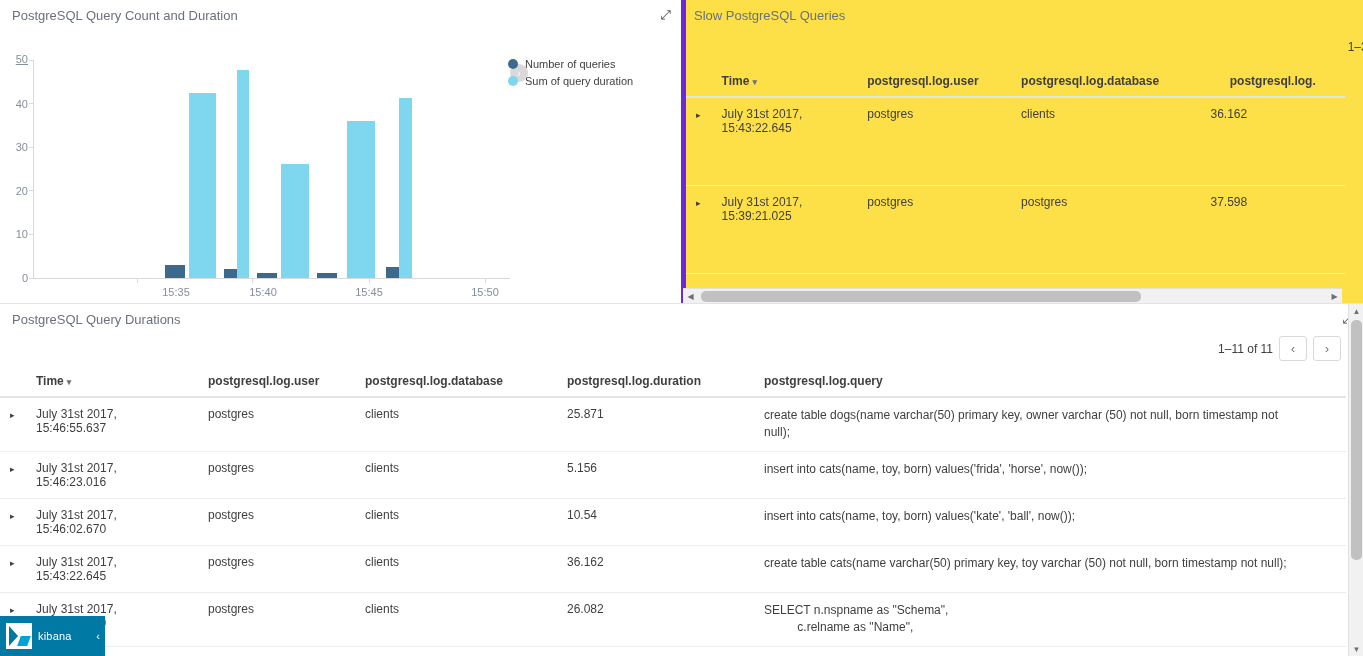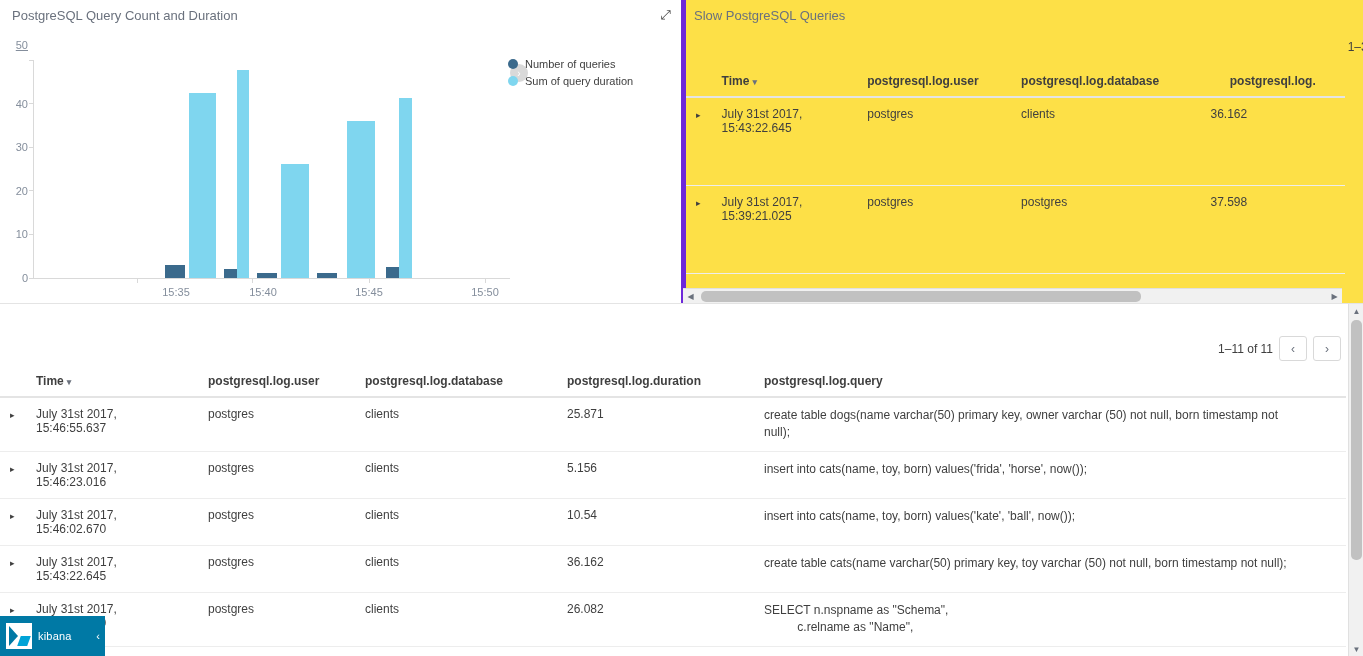--- a/index.html
+++ b/index.html
@@ -255,21 +255,21 @@
 <div class="root">
 
   <div id="panel-chart">
     <div class="hdr">
       <span class="panel-title">PostgreSQL Query Count and Duration</span>
       <span class="expand-icon">⤢</span>
     </div>
 
     <div class="chart-area">
 
-      <div class="y-axis-label" style="left:0; top:11px;text-decoration:underline;">50</div>
+      <div class="y-axis-label" style="left:0; top:25px;text-decoration:underline;">50</div>
       <div class="y-axis-label" style="left:0; top:70px;">40</div>
       <div class="y-axis-label" style="left:0; top:113px;">30</div>
       <div class="y-axis-label" style="left:0; top:157px;">20</div>
       <div class="y-axis-label" style="left:0; top:200px;">10</div>
       <div class="y-axis-label" style="left:0; top:244px;">0</div>
 
       <div class="tick-y" style="top:32px;"></div>
       <div class="tick-y" style="top:75px;"></div>
       <div class="tick-y" style="top:119px;"></div>
       <div class="tick-y" style="top:162px;"></div>
@@ -371,20 +371,24 @@
     </div>
   </div>
 
   <div class="hscroll" style="top:288px;">
     <div class="arrow-left">◀</div>
     <div class="thumb"></div>
     <div class="arrow-right">▶</div>
   </div>
 
   <div id="panel-dur">
+    <div class="hdr">
+      <span class="panel-title">PostgreSQL Query Durations</span>
+      <span class="expand-icon">⤢</span>
+    </div>
 
     <div class="pager dur-pager">
       <span>1–11 of 11</span>
       <span class="pager-btn">‹</span>
       <span class="pager-btn">›</span>
     </div>
 
     <div class="dur-table-wrap">
       <table class="kt">
         <thead>

